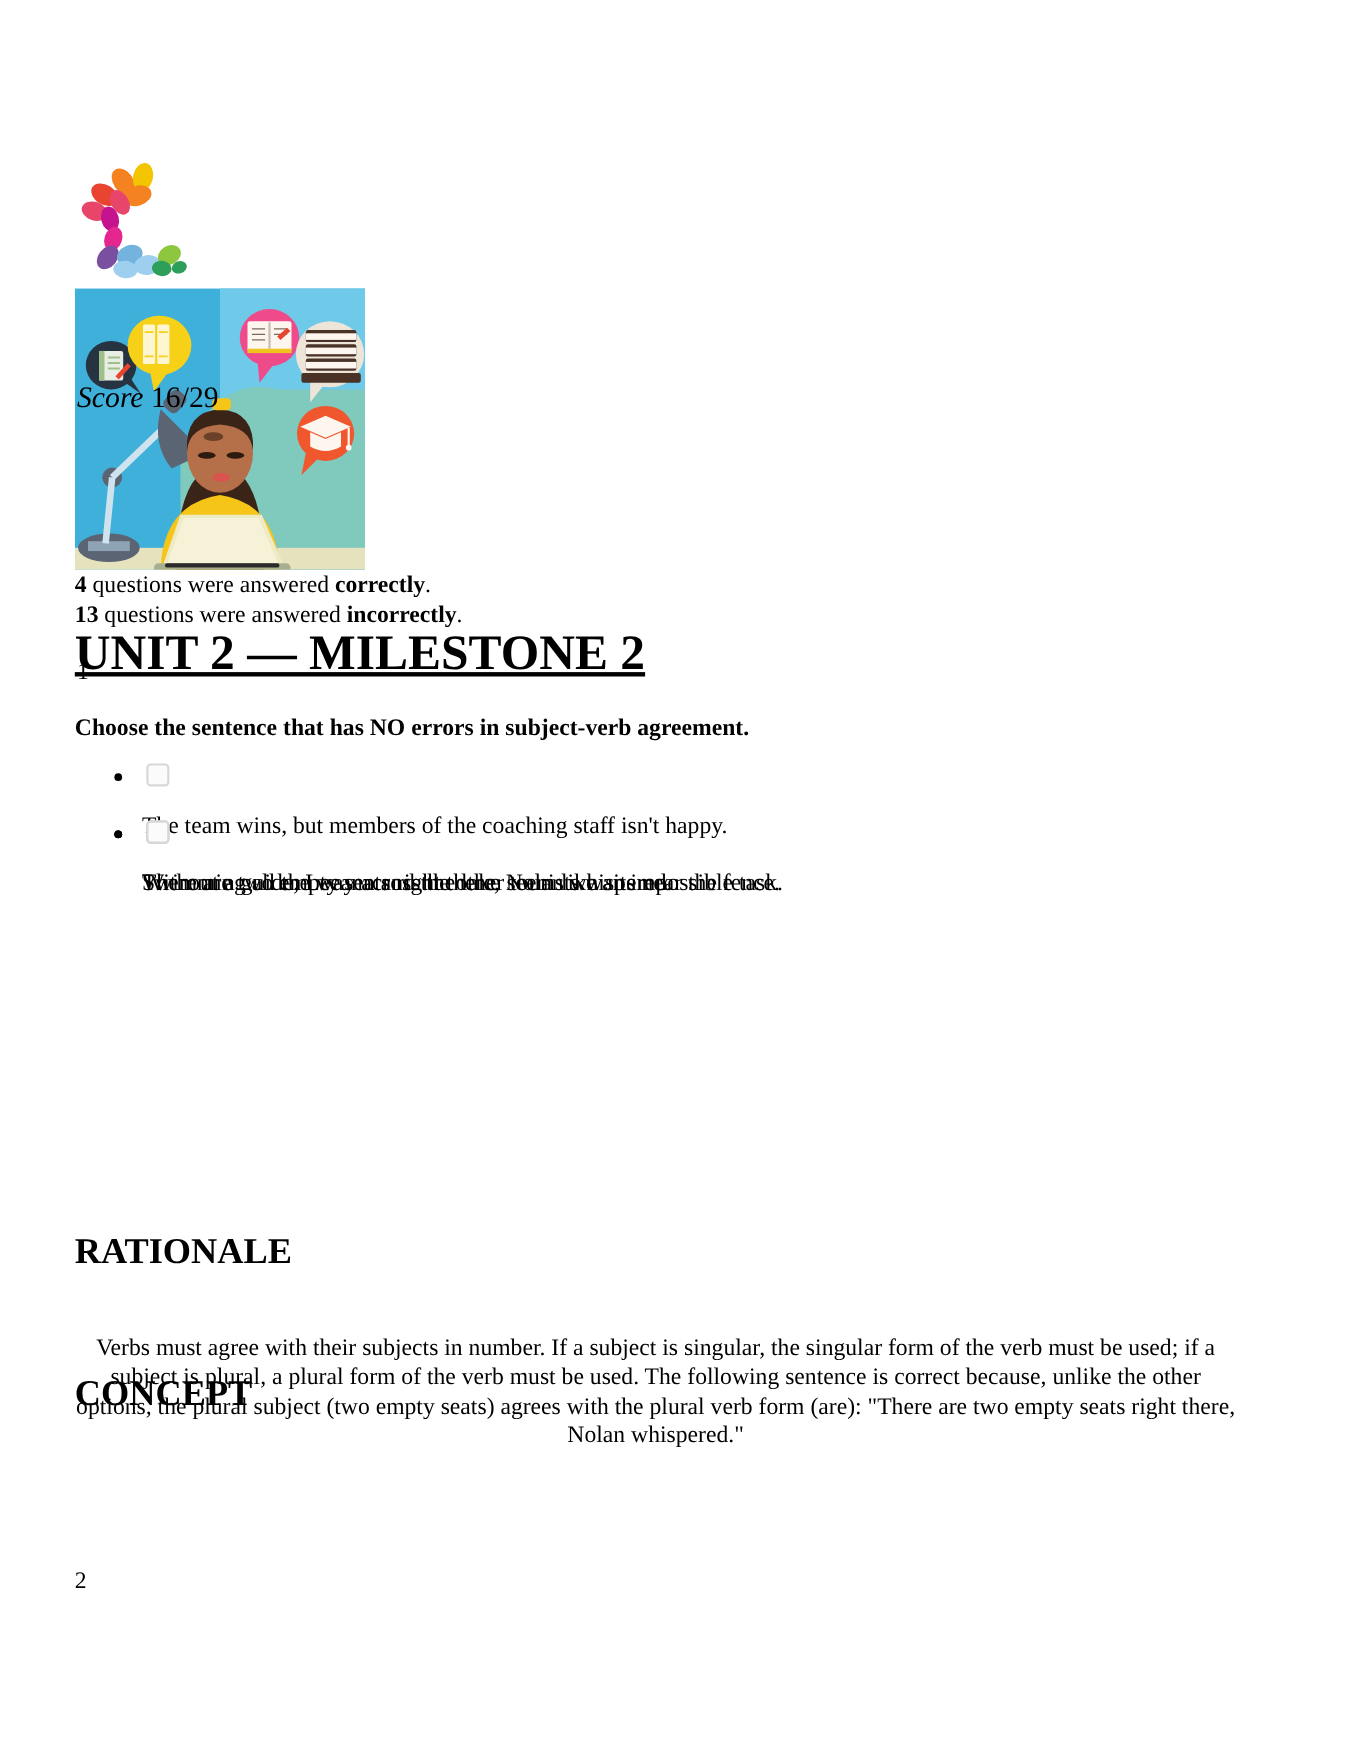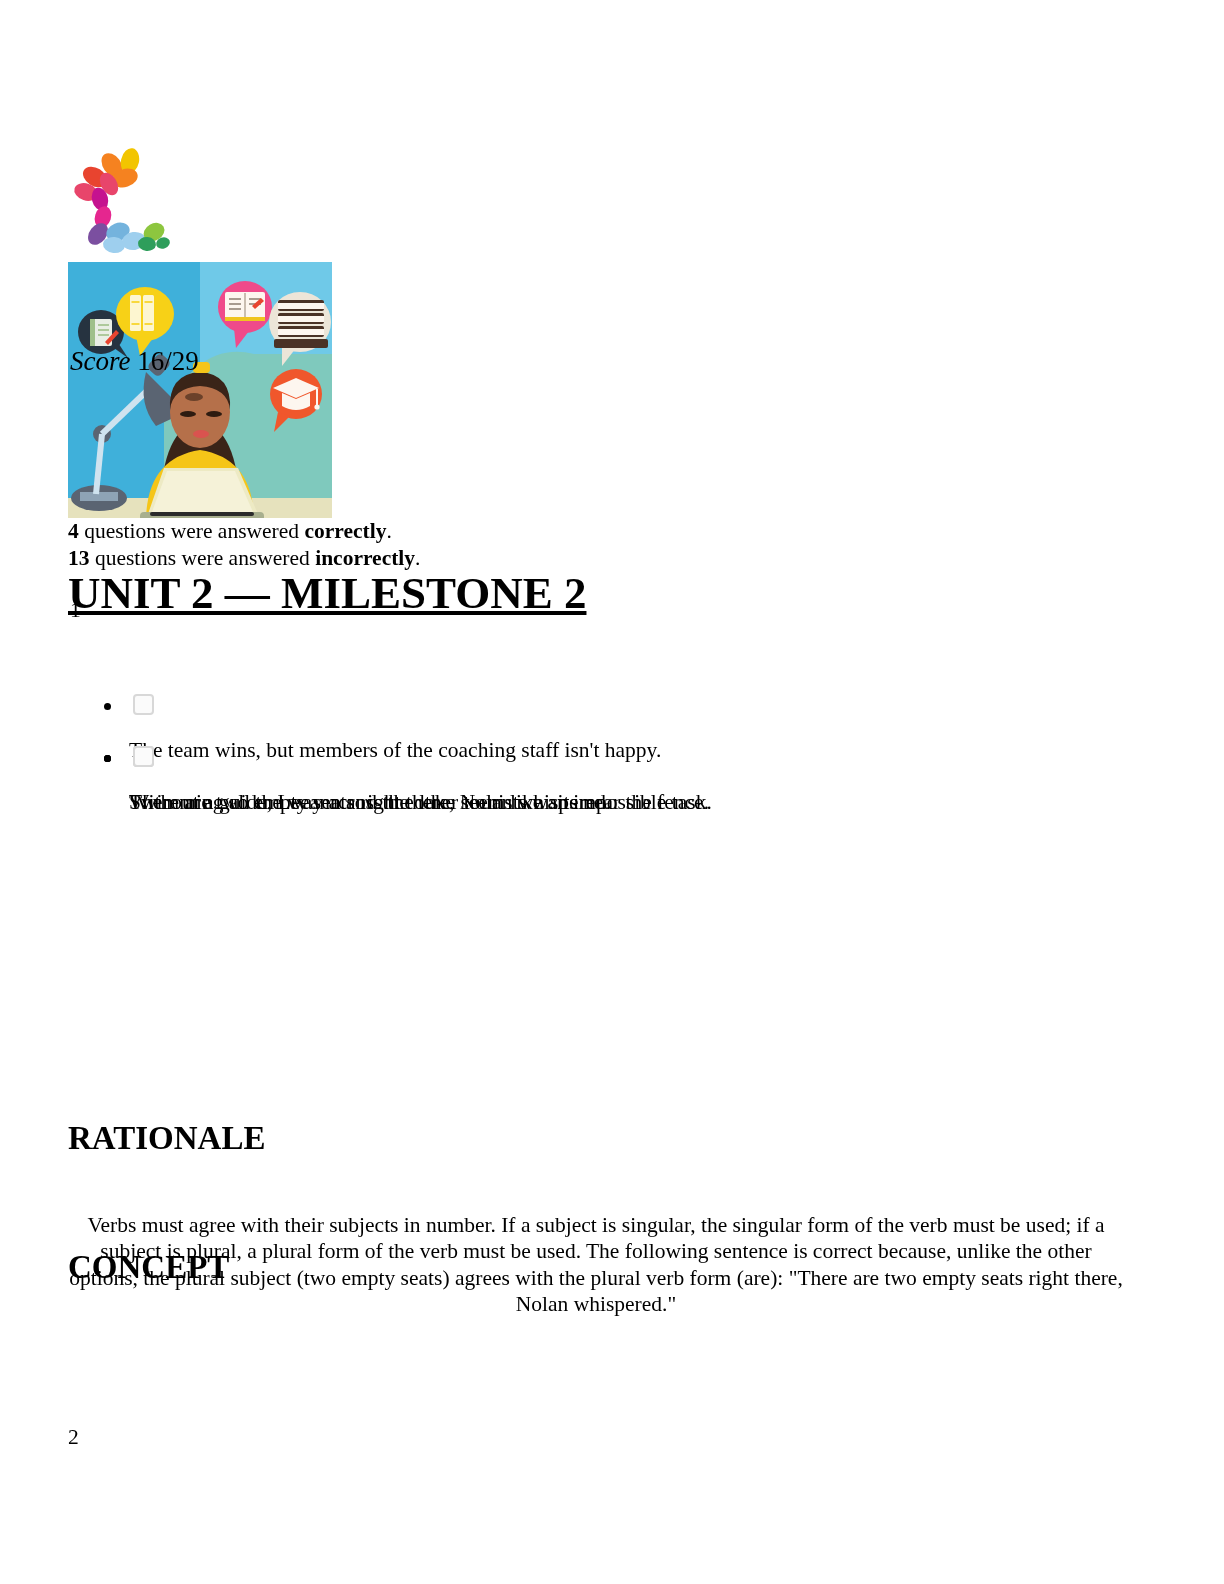--- a/index.html
+++ b/index.html
@@ -340,20 +340,21 @@
       <b>4</b><span> questions were answered </span><b>correctly</b><span>.</span>
     </div>
     <div class="line">
       <b>13</b><span> questions were answered </span><b>incorrectly</b><span>.</span>
     </div>
   </div>
   <div class="result-tail">1</div>
 
   <h1 class="doc-title">UNIT 2 — MILESTONE 2</h1>
 
+  <div class="question">Choose the sentence that has NO errors in subject-verb agreement.</div>
 
   <ul class="choices">
     <li class="choice">
       <span class="bullet"></span>
       <span class="cbx off"></span>
       <span class="choice-text">The team wins, but members of the coaching staff isn't happy.</span>
     </li>
     <li class="choice">
       <span class="bullet"></span>
       <span class="cbx off"></span>

